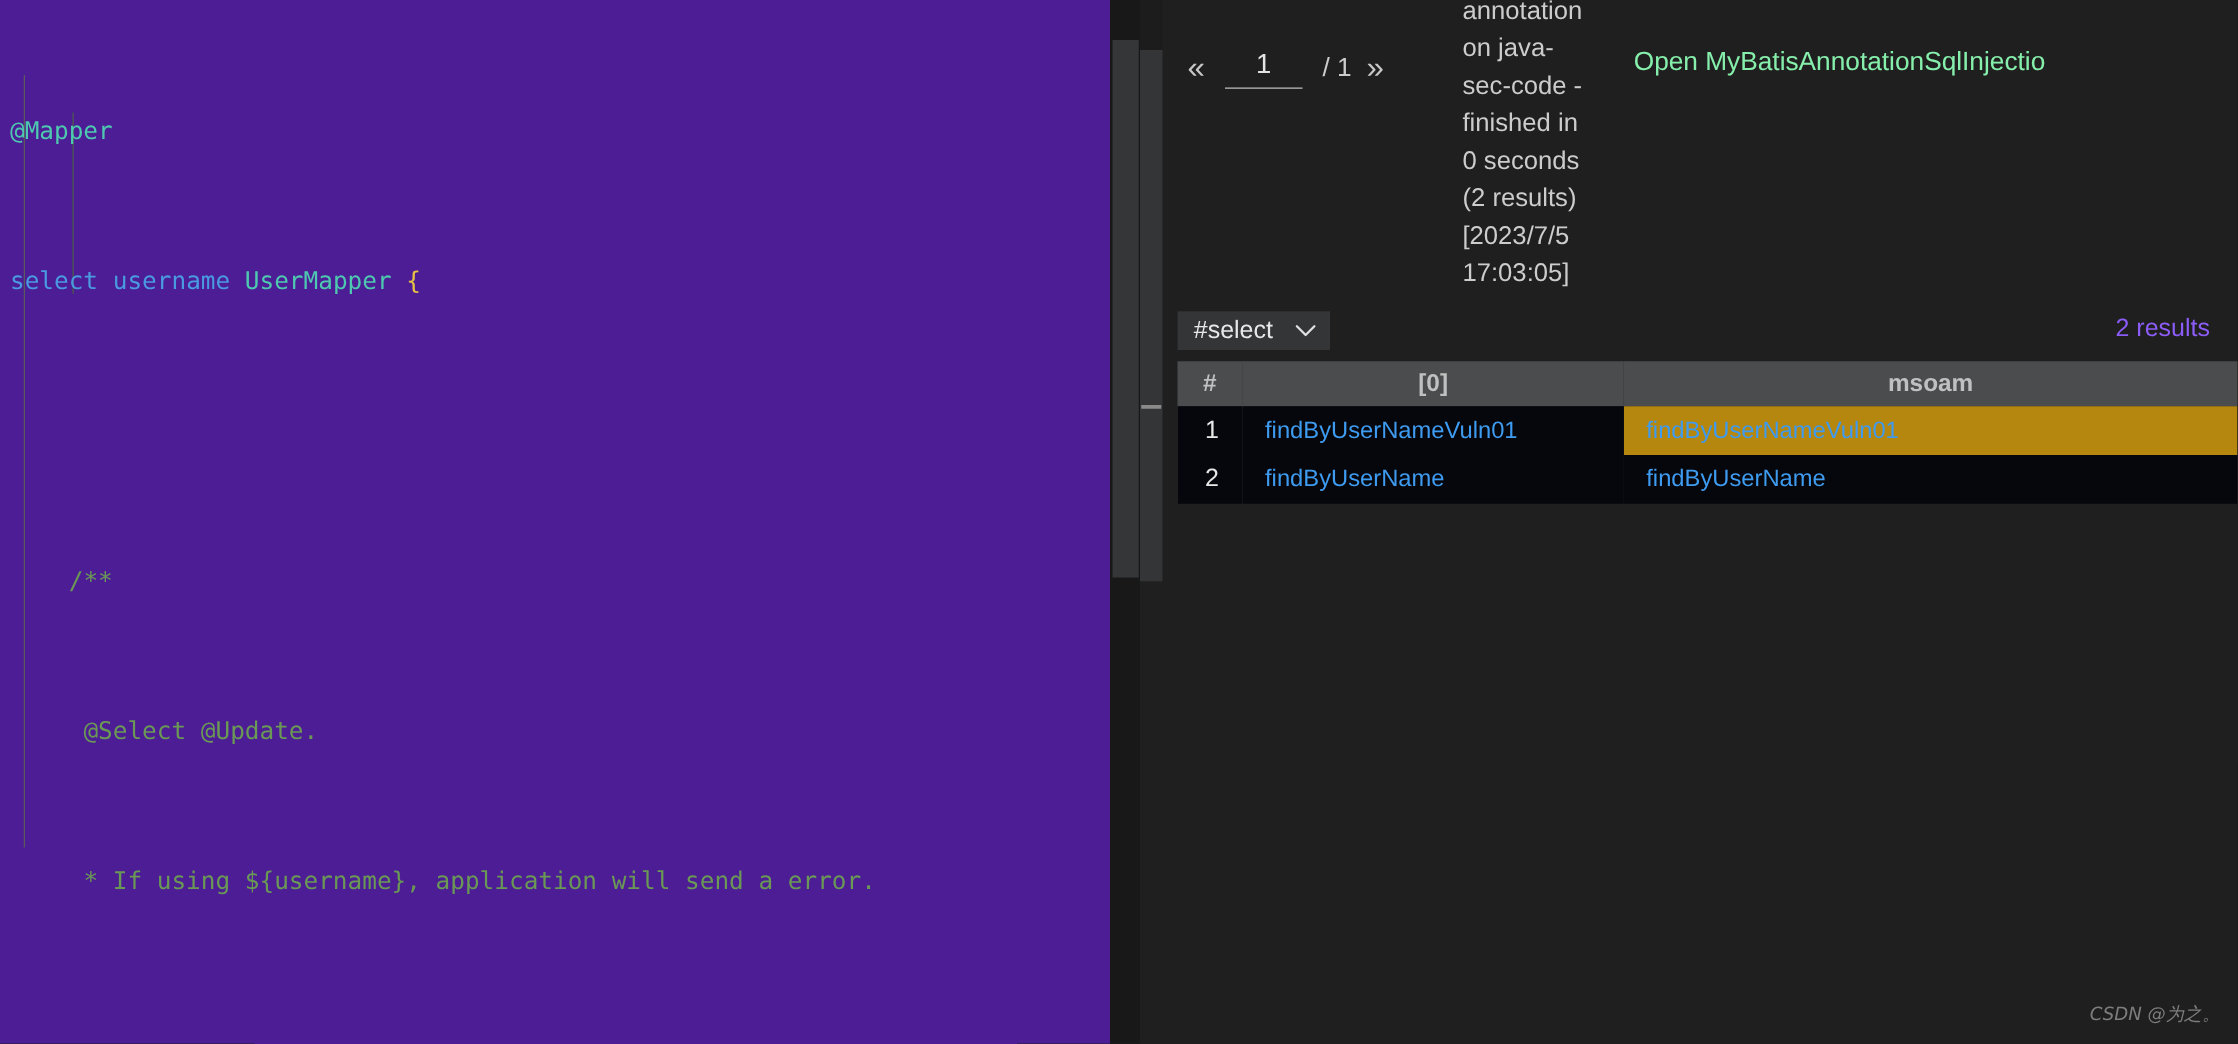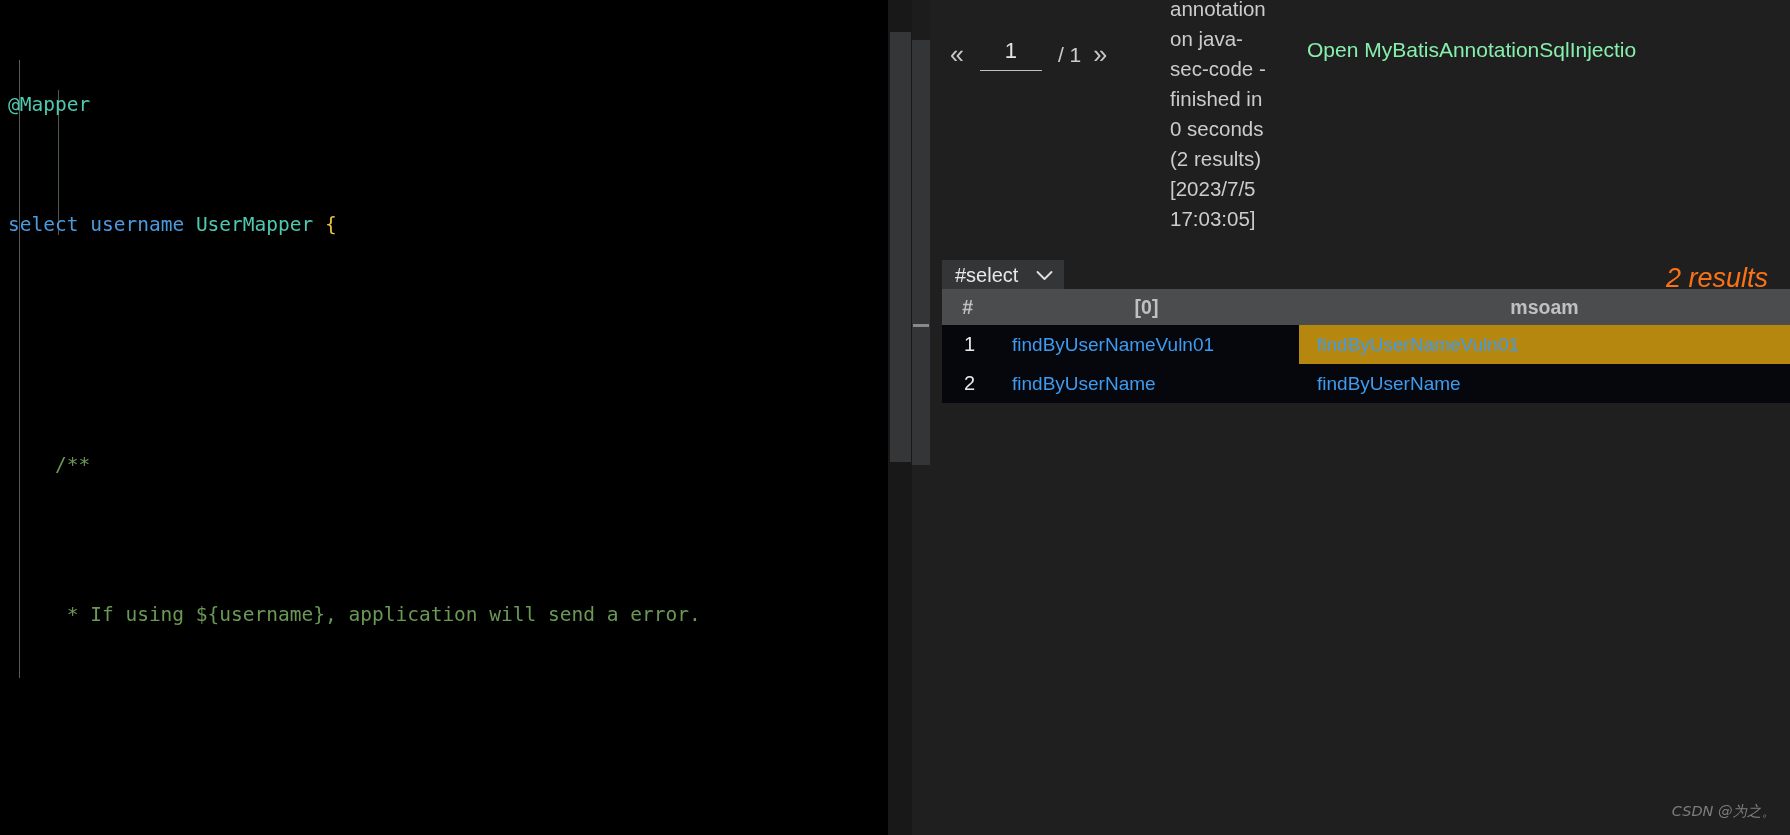--- a/index.html
+++ b/index.html
@@ -20,21 +20,21 @@
     background: #1f1f1f;
   }
 
   
   #editor {
     position: absolute;
     left: 0;
     top: 0;
     width: 888px;
     height: 835px;
-    background: #000000;
+    background: #4c1d95;
     overflow: hidden;
   }
   .code {
     position: absolute;
     left: 0;
     top: 0;
     width: 888px;
     font-family: "DejaVu Sans Mono", monospace;
     font-size: 19.5px;
     line-height: 30px;
@@ -159,21 +159,21 @@
     line-height: 32px;
     cursor: pointer;
     white-space: nowrap;
     overflow: hidden;
   }
 
   
   #grid-toolbar {
     position: absolute;
     left: 30px;
-    top: 260px;
+    top: 249px;
     width: 826px;
     height: 32px;
   }
   #select-box {
     position: absolute;
     left: 0;
     top: 0;
     height: 31px;
     min-width: 117px;
     background: #333537;
@@ -189,24 +189,23 @@
   }
   #select-caret {
     margin-left: 18px;
     display: inline-block;
     line-height: 0;
   }
   #results-count {
     position: absolute;
     right: 0;
     top: 3px;
-    color: #f97316;
-    font-size: 27px;
+    color: #8b5cf6;
+    font-size: 20px;
     white-space: nowrap;
-    font-style: italic;
   }
 
   
   #grid {
     position: absolute;
     left: 30px;
     top: 289px;
     width: 848px;
     border-collapse: collapse;
     table-layout: fixed;
@@ -303,20 +302,21 @@
     <div class="code">
       
       <div class="line"><span class="ann">@Mapper</span></div>
       
       <div class="line"><span class="kw">select</span> <span class="kw">username</span> <span class="type">UserMapper</span> <span class="brace">{</span></div>
       
       <div class="line"></div>
       
       <div class="line">    <span class="cmt">/**</span></div>
       
+      <div class="line">     <span class="cmt">@Select @Update.</span></div>
       
       <div class="line">     <span class="cmt">* If using ${username}, application will send a error.</span></div>
       
       
       
       
       
       
       
       

